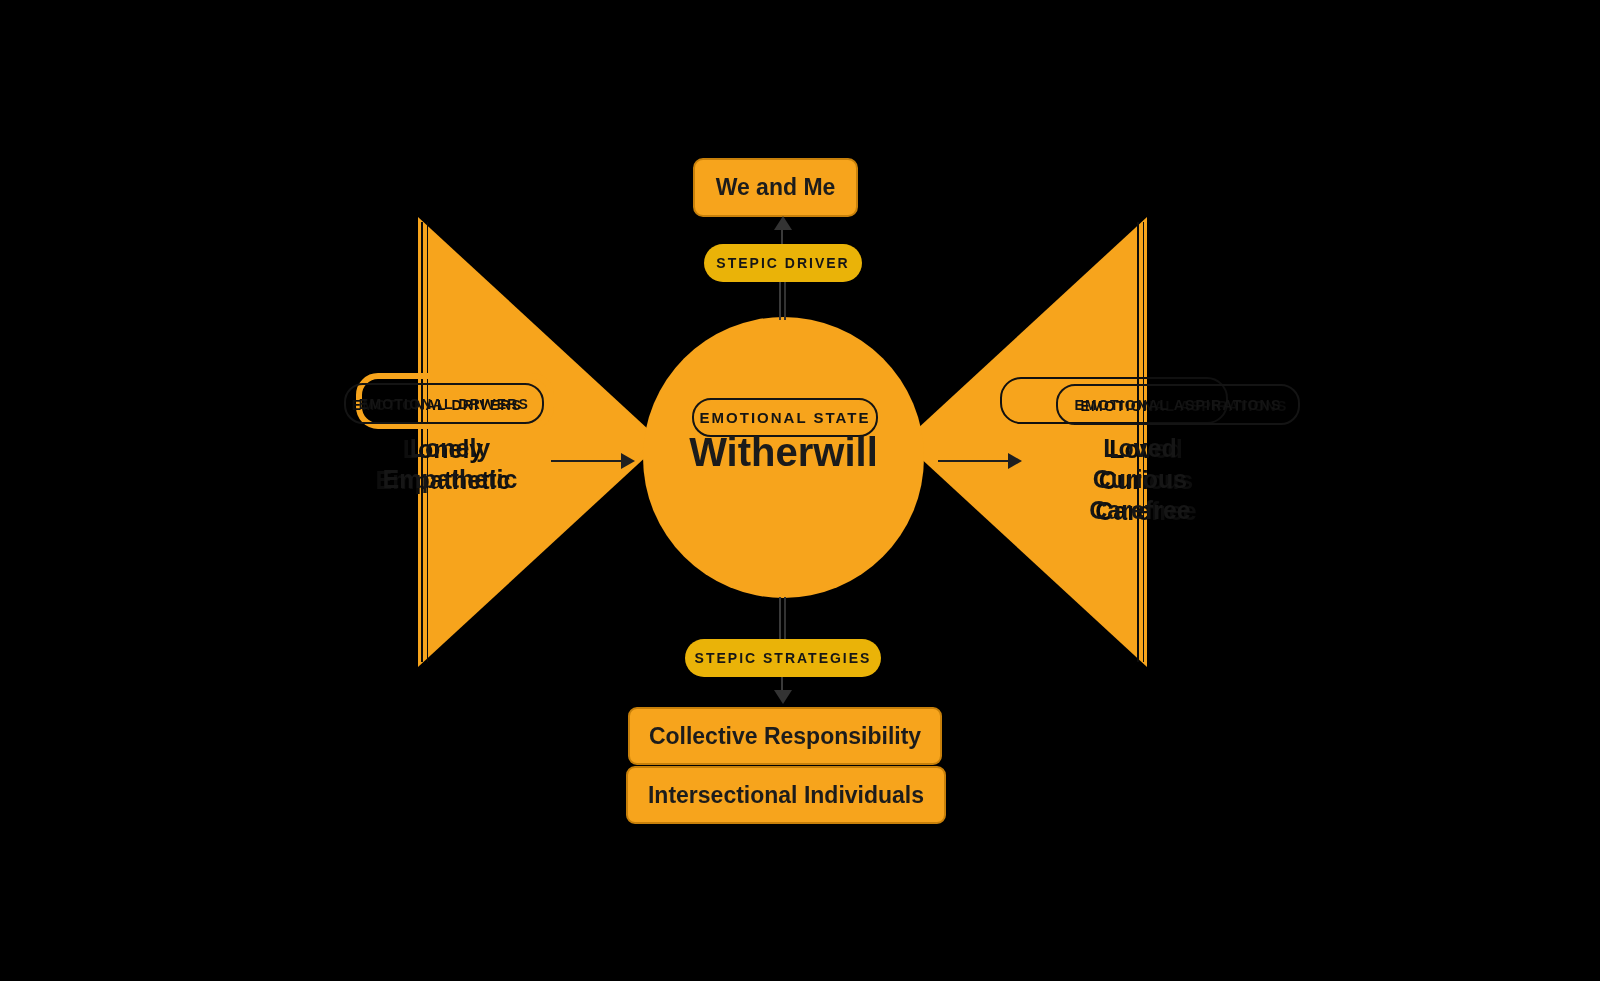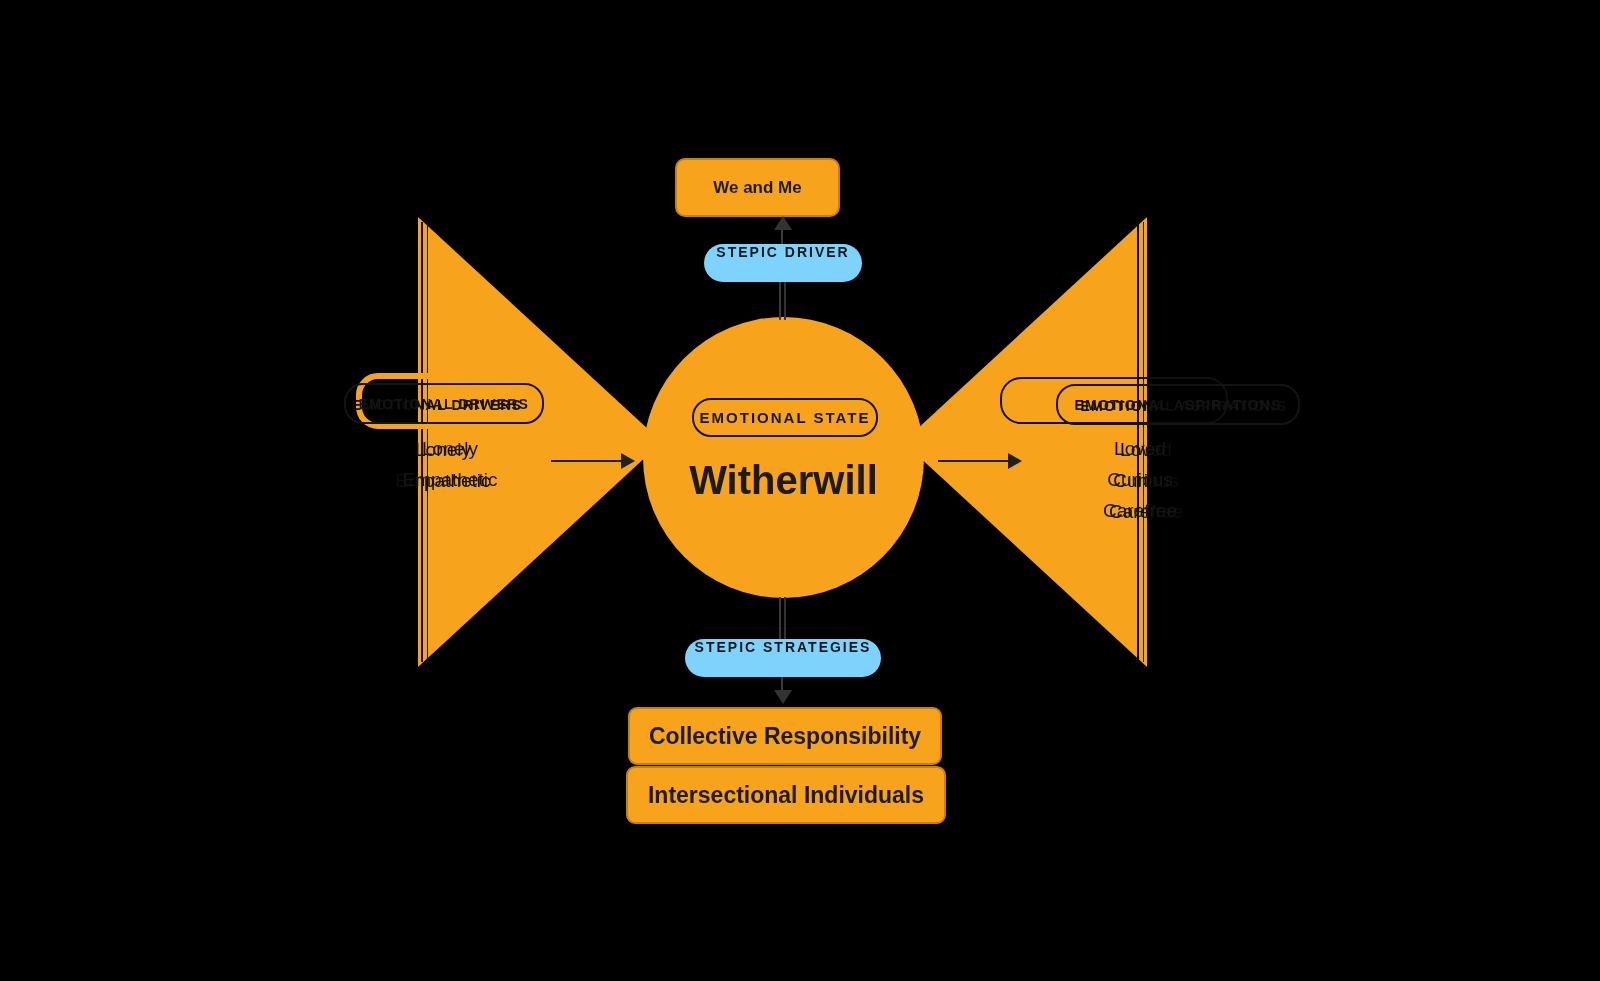--- a/index.html
+++ b/index.html
@@ -10,34 +10,34 @@
   
   .tri{position:absolute;top:217px;width:244px;height:450px;background:#F7A41C;z-index:1;}
   .tri-left{left:418px;clip-path:polygon(0 0,0 100%,100% 50%);}
   .tri-right{left:903px;clip-path:polygon(100% 0,100% 100%,0 50%);}
   .circle{position:absolute;left:643px;top:317px;width:281px;height:281px;border-radius:50%;
     background:#F7A41C;z-index:1;}
   .stripe{position:absolute;top:222px;height:440px;background:#0b0b0b;z-index:2;}
   
   .card{position:absolute;background:#F7A41C;border:2px solid #C8800A;border-radius:10px;
     display:flex;align-items:center;justify-content:center;color:#1c1c1c;font-weight:bold;z-index:3;}
-  .whitepill{position:absolute;background:#7dd3fc;border-radius:19px;display:flex;align-items:flex-start;
+  .whitepill{position:absolute;background:#eab308;border-radius:19px;display:flex;align-items:center;
     justify-content:center;color:#161616;font-weight:bold;font-size:14px;letter-spacing:2px;z-index:3;}
   .outlinepill{position:absolute;background:transparent;border:2px solid #141414;border-radius:19px;
     display:flex;align-items:center;justify-content:center;color:#141414;font-weight:bold;
     font-size:14px;letter-spacing:1.2px;white-space:nowrap;z-index:3;}
   .ghost-orange{position:absolute;left:356px;top:373px;width:186px;height:44px;border:6px solid #F7A41C;
     border-radius:22px;background:transparent;z-index:2;}
   .ghost-dark{position:absolute;left:1000px;top:377px;width:224px;height:43px;border:2px solid #101010;
     border-radius:21px;background:transparent;z-index:2;}
   
   .state-name{position:absolute;left:643px;top:430px;width:281px;text-align:center;
-    font-size:40px;font-weight:bold;color:#1b1b1b;z-index:3;margin-top:28px;}
-  .side-words{position:absolute;top:433px;width:240px;text-align:center;font-size:19px;
-    font-weight:normal;color:#161616;line-height:31px;z-index:3;white-space:nowrap;}
+    font-size:40px;font-weight:bold;color:#1b1b1b;z-index:3;}
+  .side-words{position:absolute;top:433px;width:240px;text-align:center;font-size:25px;
+    font-weight:bold;color:#161616;line-height:31px;z-index:3;white-space:nowrap;}
   .echo-l{text-shadow:-7px 1px 0 #0d0d0d;}
   .echo-r{text-shadow:6px 1px 0 #0d0d0d;}
   
   .vline{position:absolute;width:2px;background:#3a3a3a;z-index:3;}
   .vline.dbl{box-shadow:5px 0 0 #323232;}
   .hline{position:absolute;height:2px;background:#1f1f1f;z-index:3;}
   .head{position:absolute;width:0;height:0;z-index:3;}
   .head-up{border-left:9px solid transparent;border-right:9px solid transparent;border-bottom:14px solid #333;}
   .head-down{border-left:9px solid transparent;border-right:9px solid transparent;border-top:14px solid #333;}
   .head-right{border-top:8px solid transparent;border-bottom:8px solid transparent;border-left:14px solid #1f1f1f;}
@@ -49,21 +49,21 @@
 
   <div class="tri tri-left"></div>
   <div class="tri tri-right"></div>
   <div class="circle"></div>
 
   <div class="stripe" style="left:421px;width:2px;"></div>
   <div class="stripe" style="left:427px;width:1px;"></div>
   <div class="stripe" style="left:1137px;width:2px;"></div>
   <div class="stripe" style="left:1143px;width:1px;"></div>
 
-  <div class="card" style="left:675px;top:158px;width:161px;height:55px;font-size:17px;">
+  <div class="card" style="left:693px;top:158px;width:161px;height:55px;font-size:23px;">
     <span>We and Me</span>
   </div>
   <div class="head head-up" style="left:774px;top:216px;"></div>
   <div class="vline" style="left:781px;top:230px;height:15px;"></div>
   <div class="whitepill" style="left:704px;top:244px;width:158px;height:38px;">
     <span>STEPIC DRIVER</span>
   </div>
   <div class="vline dbl" style="left:779px;top:282px;height:38px;"></div>
 
   <div class="outlinepill" style="left:692px;top:398px;width:182px;height:35px;letter-spacing:2px;font-size:15px;">

